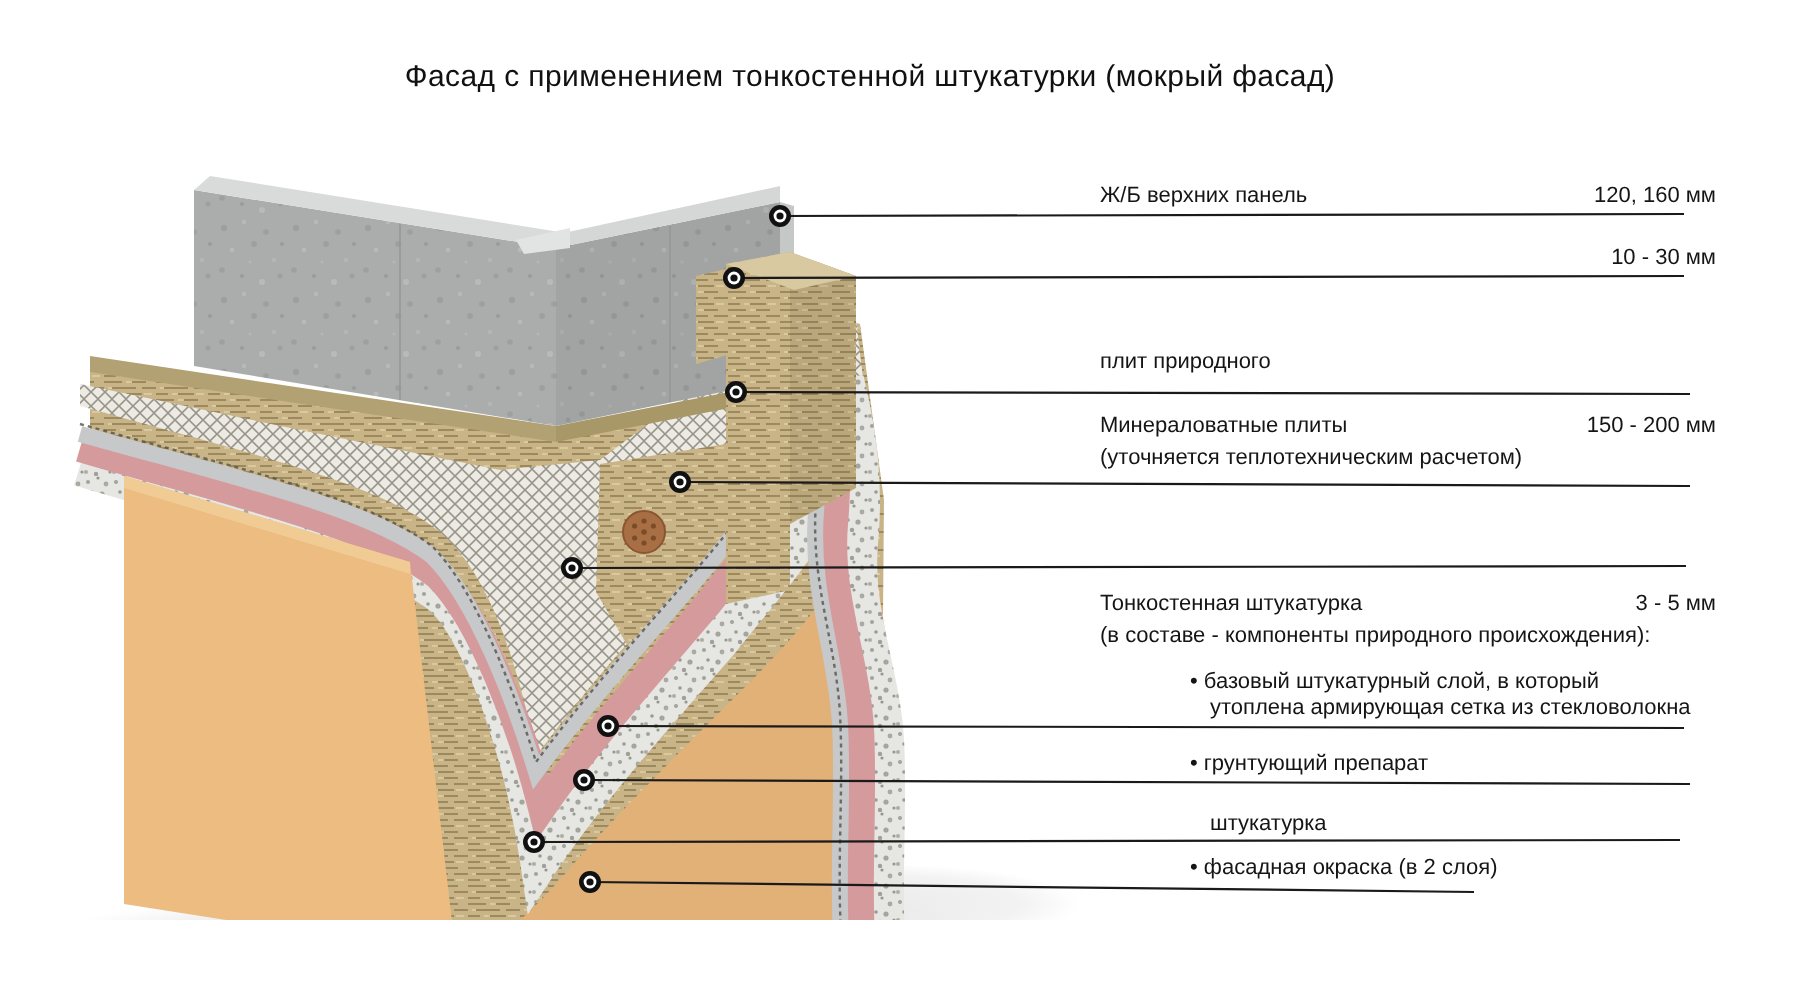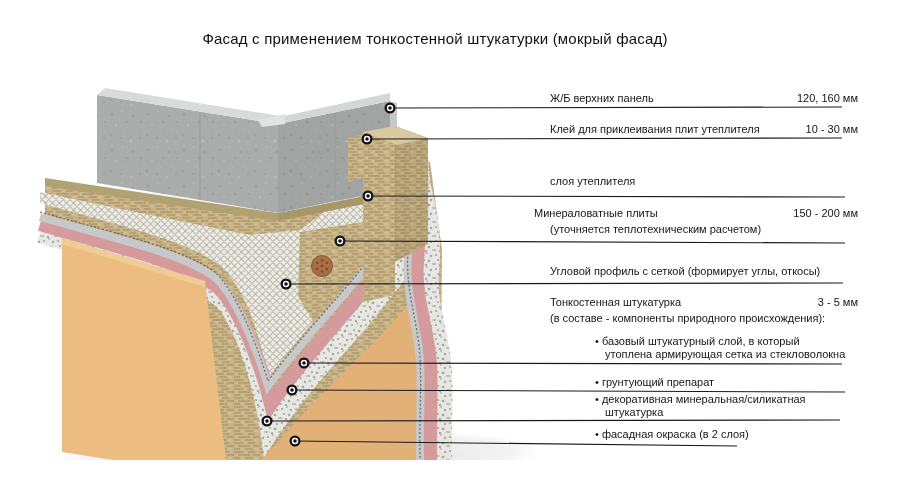--- a/index.html
+++ b/index.html
@@ -191,41 +191,38 @@
           <circle cx="295" cy="441" r="1.8" fill="#111"></circle>
         </g>
     </g>
   </svg>
 
   <div class="title">Фасад с применением тонкостенной штукатурки (мокрый фасад)</div>
 
   <div class="lbl" style="left:550px;top:92px">Ж/Б верхних панель</div>
   <div class="val" style="top:92px">120, 160 мм</div>
 
-  <div class="lbl" style="left:550px;top:123px">Клей для приклеивания плит утеплителя</div>
   <div class="val" style="top:123px">10 - 30 мм</div>
 
-  <div class="lbl" style="left:550px;top:175px">слоя утеплителя</div>
-
-  <div class="lbl" style="left:534px;top:207px">Минераловатные плиты</div>
+  <div class="lbl" style="left:550px;top:175px">плит природного</div>
+
+  <div class="lbl" style="left:550px;top:207px">Минераловатные плиты</div>
   <div class="val" style="top:207px">150 - 200 мм</div>
   <div class="lbl" style="left:550px;top:223px">(уточняется теплотехническим расчетом)</div>
 
-  <div class="lbl" style="left:550px;top:265px">Угловой профиль с сеткой (формирует углы, откосы)</div>
 
   <div class="lbl" style="left:550px;top:296px">Тонкостенная штукатурка</div>
   <div class="val" style="top:296px">3 - 5 мм</div>
   <div class="lbl" style="left:550px;top:312px">(в составе - компоненты природного происхождения):</div>
 
   <div class="lbl" style="left:605px;top:348px">утоплена армирующая сетка из стекловолокна</div>
   <div class="lbl" style="left:595px;top:335px">• базовый штукатурный слой, в который</div>
 
   <div class="lbl" style="left:595px;top:376px">• грунтующий препарат</div>
 
-  <div class="lbl" style="left:595px;top:393px">• декоративная минеральная/силикатная</div>
   <div class="lbl" style="left:605px;top:406px">штукатурка</div>
 
   <div class="lbl" style="left:595px;top:428px">• фасадная окраска (в 2 слоя)</div>
 
   <div class="apply-row">
     <span class="apply-head">Применение:</span>
     <span class="apply-text">от цоколя до верхних этажей</span>
   </div>
 
   <div class="watermark">REPAIRBLOG.RU</div>

